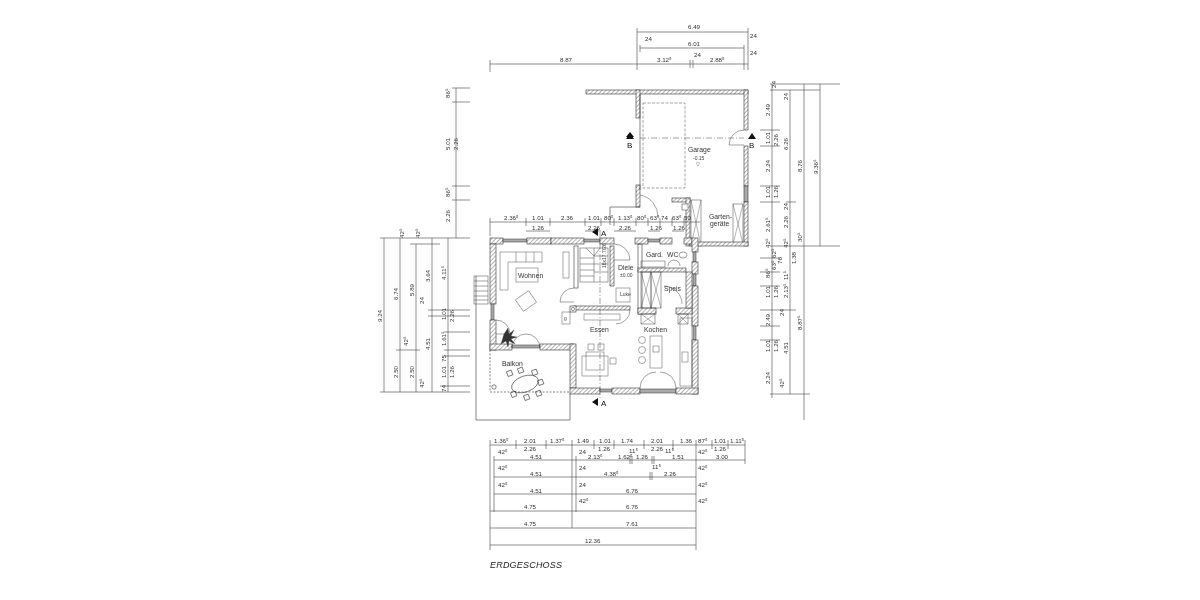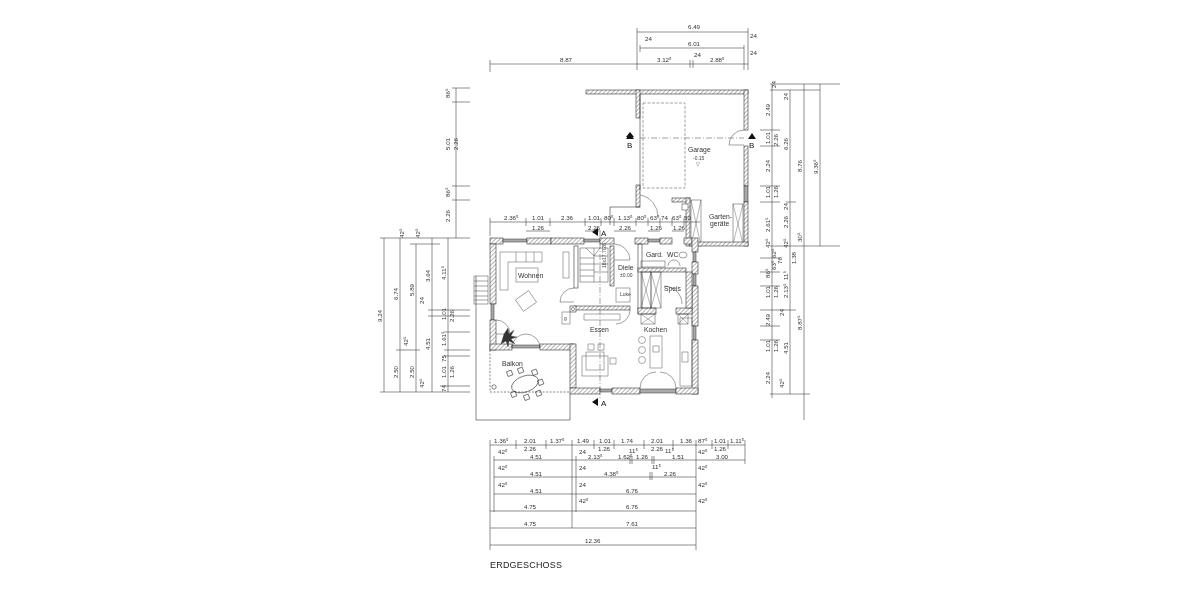--- a/index.html
+++ b/index.html
@@ -1,21 +1,21 @@
 <!DOCTYPE html>
 <html><head>
 <meta charset="utf-8">
 <style>
   html, body { margin: 0; padding: 0; background: #ffffff; }
   body { width: 1200px; height: 600px; position: relative; overflow: hidden; font-family: "Liberation Sans", sans-serif; }
   #plan { position: absolute; left: 0; top: 0; }
   .dim { font-family: "Liberation Sans", sans-serif; font-size: 6.2px; fill: #333; }
   .room { font-family: "Liberation Sans", sans-serif; font-size: 6.8px; fill: #333; }
   .small { font-family: "Liberation Sans", sans-serif; font-size: 5px; fill: #444; }
-  .title { position: absolute; left: 490px; top: 560px; font-size: 9px; color: #222; letter-spacing: 0.2px; font-family: "Liberation Sans", sans-serif; }
+  .title { position: absolute; left: 490px; top: 560px; font-size: 9px; color: #222; letter-spacing: 0.2px; font-family: "Liberation Sans", sans-serif; font-style: italic; }
   .sec { font-family: "Liberation Sans", sans-serif; font-size: 8px; fill: #111; }
 </style>
 </head>
 <body>
 
 <svg id="plan" width="1200" height="600" viewBox="0 0 1200 600" xmlns="http://www.w3.org/2000/svg">
   <defs>
     <pattern id="hatch" width="3" height="3" patternUnits="userSpaceOnUse" patternTransform="rotate(45)">
       <rect width="3" height="3" fill="#fff"></rect>
       <line x1="0" y1="0" x2="0" y2="3" stroke="#555" stroke-width="0.9"></line>

